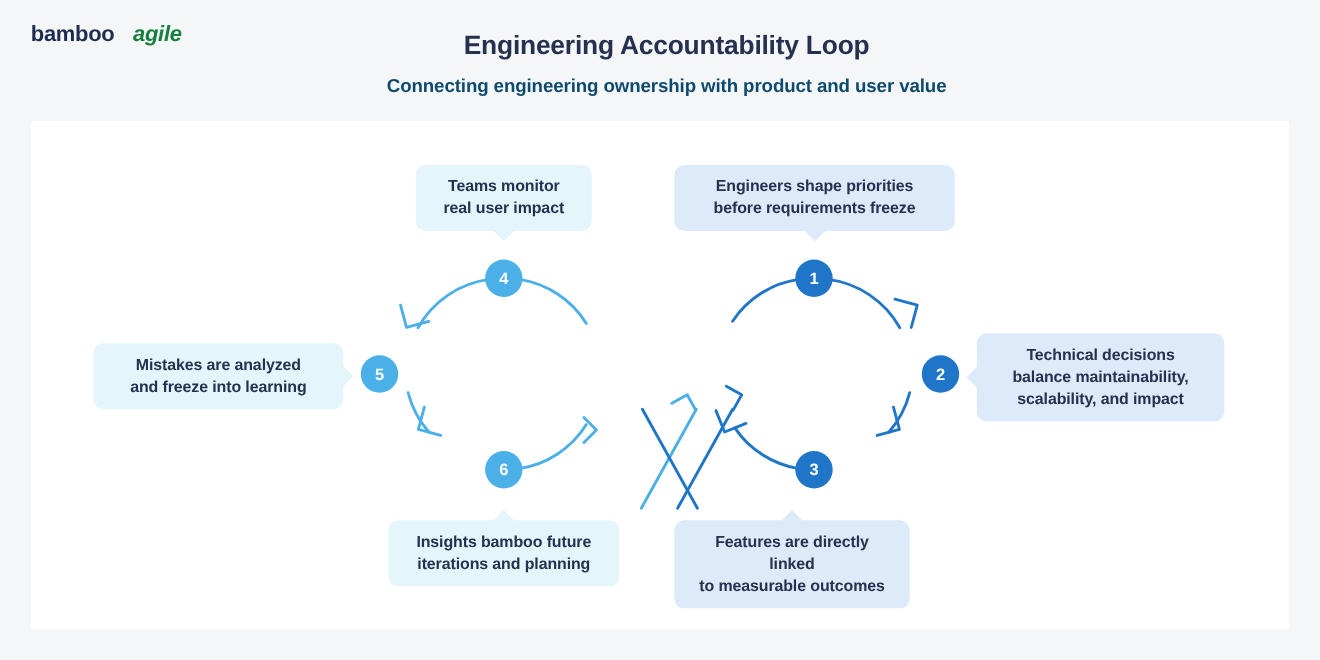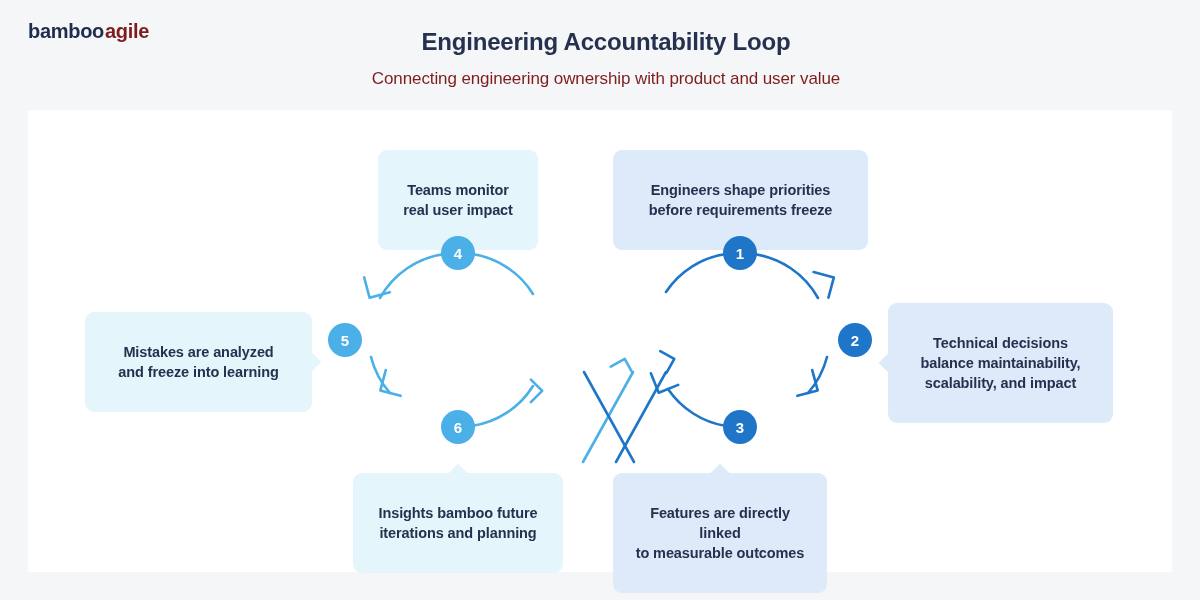--- a/index.html
+++ b/index.html
@@ -20,43 +20,43 @@
   .logo {
     position: absolute;
     left: 28px;
     top: 20px;
     font-size: 20px;
     font-weight: 700;
     letter-spacing: -0.3px;
     white-space: nowrap;
   }
   .logo-bamboo { color: #1e2d4f; }
-  .logo-agile  { color: #7f1d1d; margin-left: 1px; }
+  .logo-agile  { color: #15803d; margin-left: 17px; font-style: italic; }
 
   
   .header {
     position: absolute;
     left: 0;
     top: 28px;
     width: 1200px;
     text-align: center;
     padding-left: 12px;
   }
   .page-title {
     font-size: 24px;
     font-weight: 700;
     color: #25314e;
     letter-spacing: -0.2px;
     line-height: 1.2;
   }
   .page-subtitle {
     margin-top: 12px;
     font-size: 17px;
-    font-weight: 400;
-    color: #7f1d1d;
+    font-weight: 700;
+    color: #0c4a6e;
     letter-spacing: -0.1px;
   }
 
   
   .card {
     position: absolute;
     left: 28px;
     top: 110px;
     width: 1144px;
     height: 462px;
@@ -96,21 +96,21 @@
     transform: translate(-50%, -50%);
     z-index: 5;
   }
   .node-light { background: #4bafe8; }
   .node-dark  { background: #1f76c8; }
 
   
   .label {
     position: absolute;
     border-radius: 9px;
-    padding: 30px 18px;
+    padding: 10px 18px;
     font-size: 14.5px;
     font-weight: 700;
     line-height: 1.38;
     color: #25314e;
     text-align: center;
     letter-spacing: -0.1px;
     z-index: 4;
     white-space: pre-line;
   }
   .label-light { background: #e4f5fc; }

